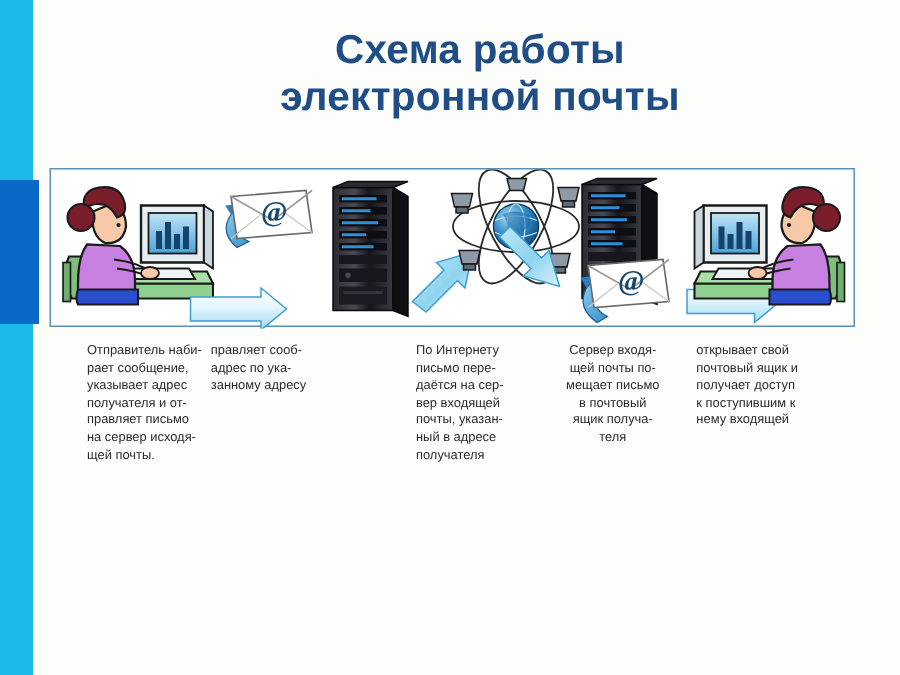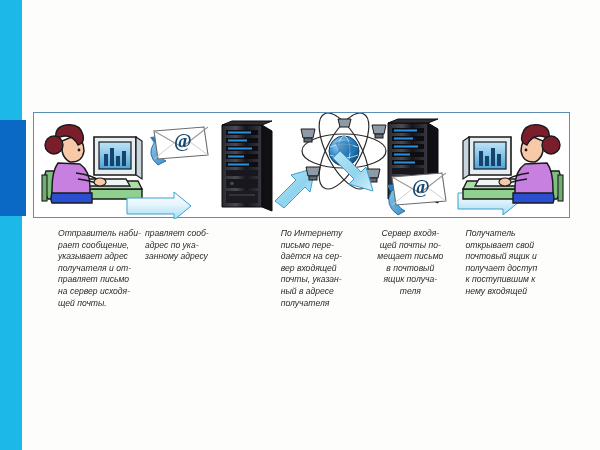--- a/index.html
+++ b/index.html
@@ -79,37 +79,40 @@
     width: 537px;
     display: flex;
     align-items: flex-start;
   }
   .caption {
     font-size: 8.6px;
     line-height: 11.6px;
     color: #2a2a2a;
     box-sizing: border-box;
     padding-right: 6px;
-    font-style: italic;
   }
   .c1 { width: 112px; padding-left: 25px; }
   .c2 { width: 105px; }
   .c3 { width: 98px; margin-left: 41px; }
   .c4 { width: 98px; text-align: center; }
   .c5 { width: 124px; padding-left: 8px; }
   .caption span { display: block; white-space: nowrap; }
 </style>
 </head>
 <body>
 
 <div class="slide">
 
   <div class="left-bar-cyan"></div>
   <div class="left-bar-dark"></div>
 
+  <div class="title">
+    <span class="title-line">Схема работы</span>
+    <span class="title-line">электронной почты</span>
+  </div>
 
   <div class="diagram-frame">
     <svg class="stage" viewBox="0 0 537 106" width="537" height="106">
       <defs>
         <linearGradient id="arrGrad" x1="0" y1="0" x2="0" y2="1">
           <stop offset="0%" stop-color="#FFFFFF"></stop>
           <stop offset="45%" stop-color="#E4F5FD"></stop>
           <stop offset="100%" stop-color="#A3DCF1"></stop>
         </linearGradient>
         <linearGradient id="arrGradD" x1="0" y1="0" x2="1" y2="1">
@@ -331,21 +334,20 @@
     </div>
     <div class="caption c4">
       <span>Сервер входя-</span>
       <span>щей почты по-</span>
       <span>мещает письмо</span>
       <span>в почтовый</span>
       <span>ящик получа-</span>
       <span>теля</span>
     </div>
     <div class="caption c5">
-      <span>Получатель</span>
       <span>открывает свой</span>
       <span>почтовый ящик и</span>
       <span>получает доступ</span>
       <span>к поступившим к</span>
       <span>нему входящей</span>
     </div>
   </div>
 
 </div>
 

